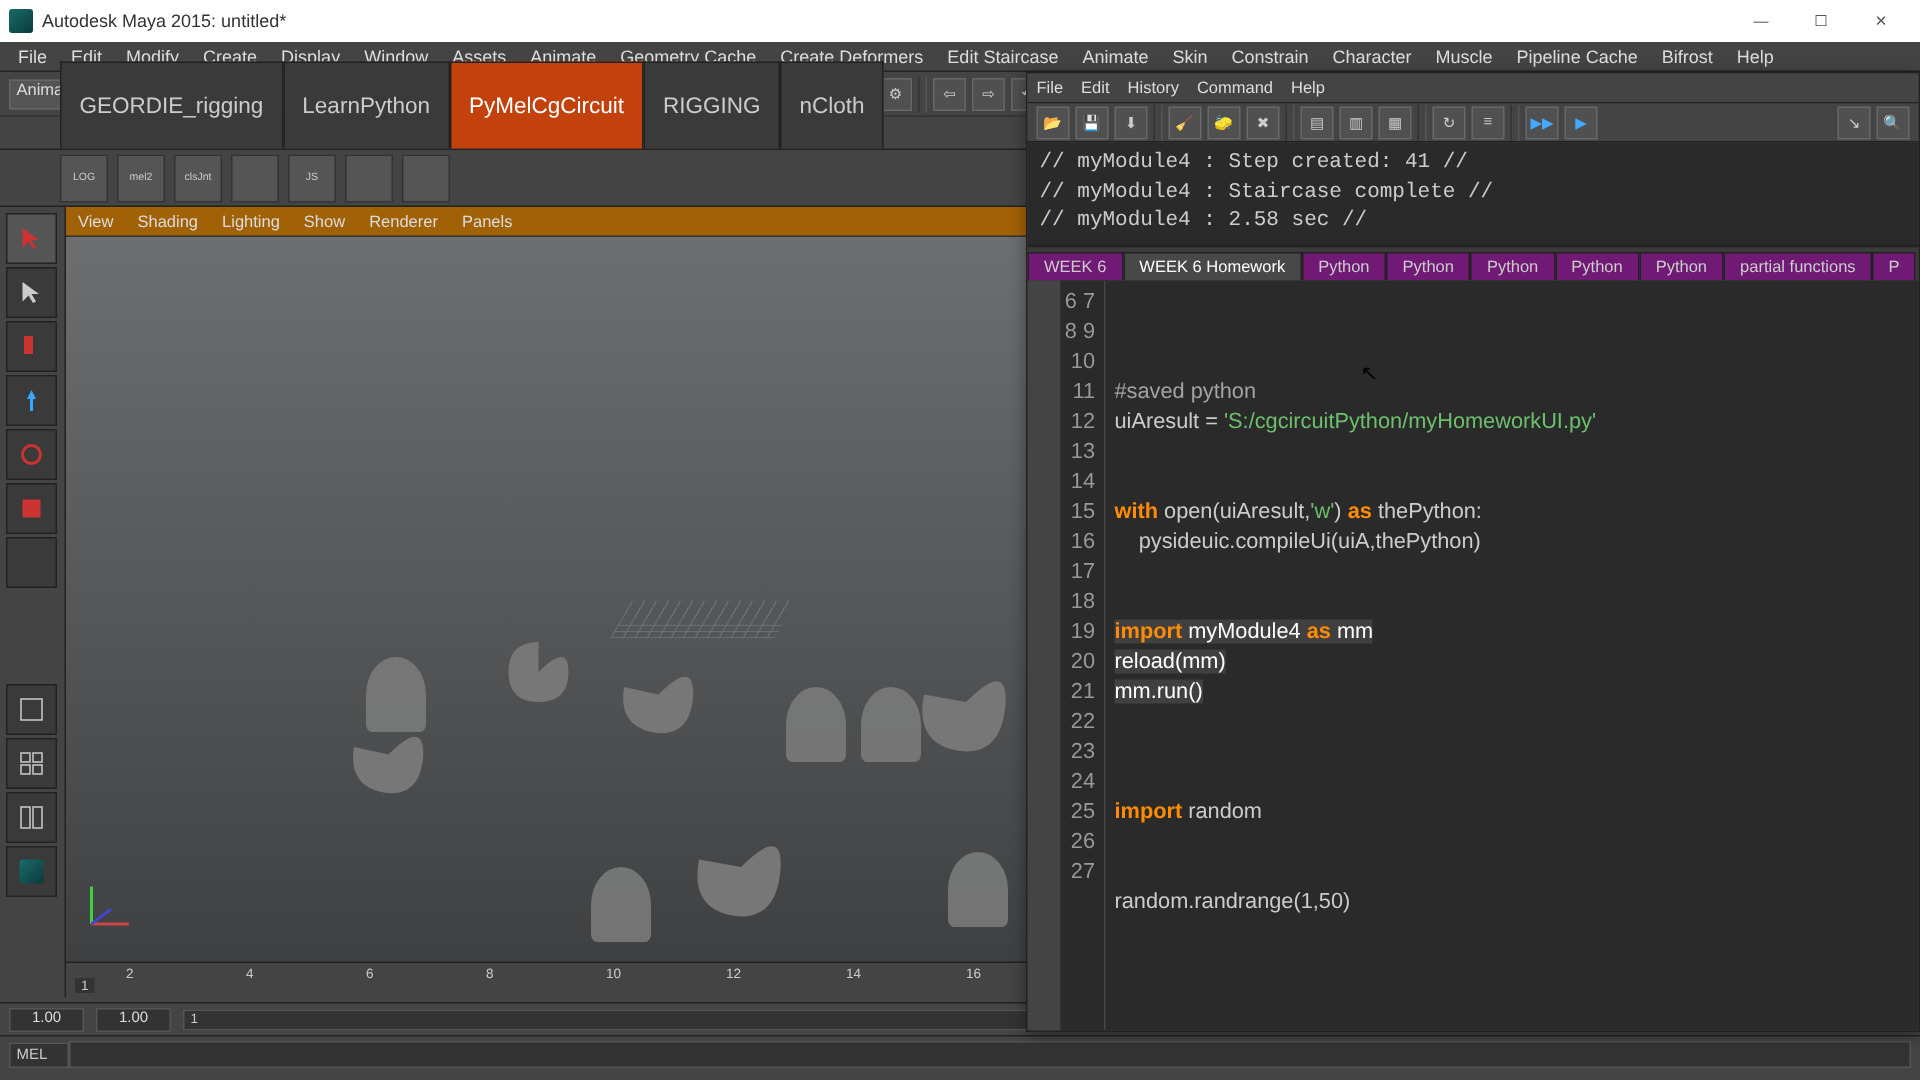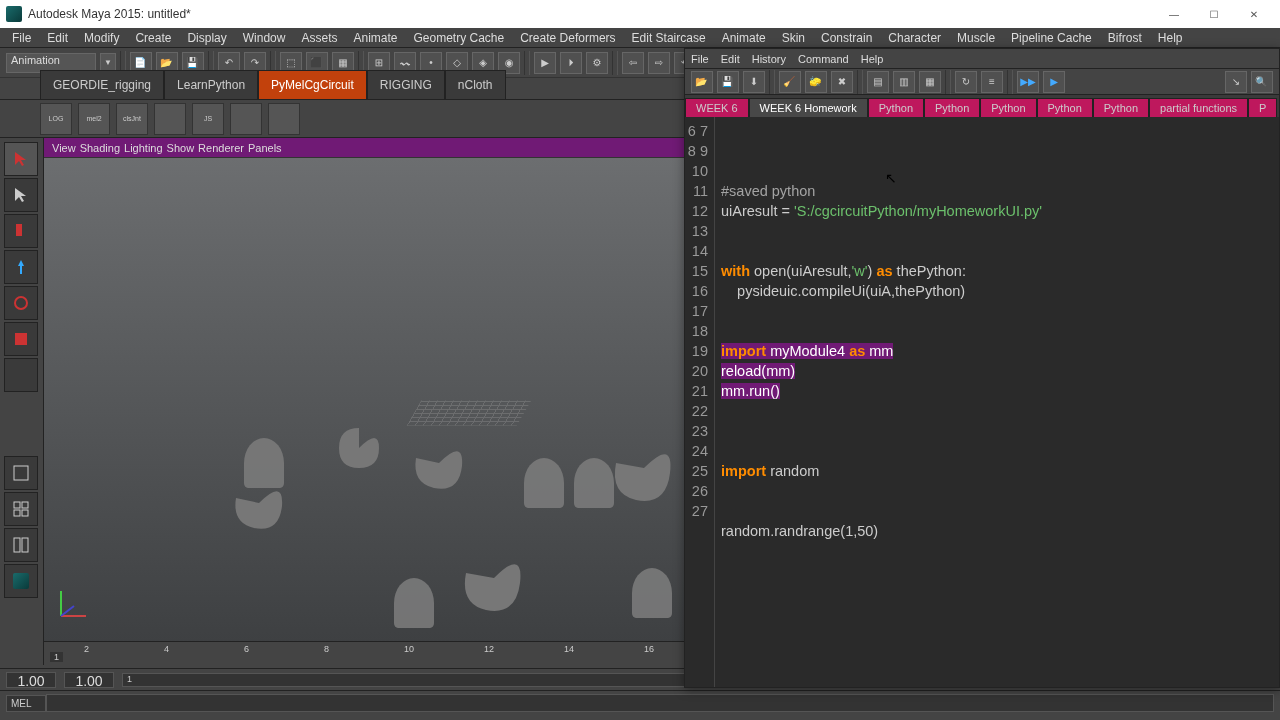--- a/index.html
+++ b/index.html
@@ -8,59 +8,59 @@
 .titlebar .spacer { flex:1; }
 .titlebar .winbtn { width:40px; height:20px; display:flex; align-items:center; justify-content:center; color:#555; font-size:10px; }
 .menubar { height:20px; background:#444444; display:flex; align-items:center; padding:0 4px; border-bottom:1px solid #222; }
 .menubar .item { font-size:12px; color:#ddd; padding:2px 8px; cursor:default; }
 .toolbar-row { height:30px; background:#444; display:flex; align-items:center; padding:0 6px; gap:4px; border-bottom:1px solid #333; }
 .mode-select { width:90px; height:20px; background:#555; border:1px solid #666; color:#ddd; font-size:11px; padding-left:4px; }
 .dd-arrow { width:16px; height:20px; background:#555; border:1px solid #666; display:flex; align-items:center; justify-content:center; color:#ccc; font-size:8px; }
 .tb-ico { width:22px; height:22px; background:#505050; border:1px solid #666; display:flex; align-items:center; justify-content:center; color:#ccc; font-size:10px; }
 .sep { width:6px; height:24px; border-left:1px solid #333; border-right:1px solid #555; }
 .shelftabs { height:22px; background:#444; display:flex; align-items:flex-end; padding-left:40px; gap:0; border-bottom:1px solid #222; }
-.shelftab { font-size:12px; color:#ccc; padding:7px 12px; background:#3a3a3a; border:1px solid #222; border-bottom:none; }
+.shelftab { font-size:15px; color:#ccc; padding:20px 12px; background:#3a3a3a; border:1px solid #222; border-bottom:none; }
 .shelftab.active { background:#c2410c; color:#fff; }
 .shelfrow { height:38px; background:#444; display:flex; align-items:center; padding-left:40px; gap:6px; border-bottom:1px solid #222; }
 .shelfbtn { width:32px; height:32px; background:#555; border:1px solid #333; display:flex; flex-direction:column; align-items:center; justify-content:center; font-size:7px; color:#ccc; }
 .main { position:absolute; top:138px; left:0; right:0; bottom:55px; display:flex; }
 .toolbox { width:44px; background:#444; display:flex; flex-direction:column; gap:2px; padding:4px; border-right:1px solid #222; }
 .tool { width:34px; height:34px; background:#3a3a3a; border:1px solid #222; display:flex; align-items:center; justify-content:center; position:relative; }
 .tool.sel { background:#555; }
 .viewport-wrap { flex:1; background:#444; display:flex; flex-direction:column; min-width:0; }
-.vp-menu { height:20px; background:#701a75; display:flex; align-items:center; padding:0 8px; gap:4px; border-bottom:1px solid #333; }
+.vp-menu { height:20px; background:#a16207; display:flex; align-items:center; padding:0 8px; gap:16px; border-bottom:1px solid #333; }
 .vp-menu span { font-size:11px; color:#ddd; }
 .viewport { flex:1; background:linear-gradient(#6c6e70,#3e4042); position:relative; overflow:hidden; }
 .axis { position:absolute; bottom:20px; left:12px; width:40px; height:40px; }
 .timeline { height:24px; background:#444; border-top:1px solid #222; position:relative; }
 .tick { position:absolute; top:2px; font-size:9px; color:#ccc; }
 .range-row { position:absolute; bottom:30px; left:0; right:0; height:22px; background:#444; display:flex; align-items:center; padding:0 6px; gap:8px; border-top:1px solid #222; }
-.range-in { width:50px; height:16px; background:#333; border:1px solid #555; color:#ddd; font-size:14px; text-align:center; }
+.range-in { width:50px; height:16px; background:#333; border:1px solid #555; color:#ddd; font-size:10px; text-align:center; }
 .cmdline-row { position:absolute; bottom:8px; left:0; right:0; height:22px; background:#444; display:flex; align-items:flex-end; padding:0 6px; border-top:1px solid #222; }
 .cmd-label { width:40px; font-size:10px; color:#ccc; background:#333; border:1px solid #555; padding:2px 4px; }
 .cmd-in { flex:1; height:18px; background:#333; border:1px solid #555; padding:0 4px; color:#ddd; font-size:11px; }
 
 
 .script-editor { position:absolute; top:48px; left:684px; width:596px; height:640px; background:#444; border:1px solid #222; display:flex; flex-direction:column; box-shadow:0 2px 10px rgba(0,0,0,.4); }
 .se-title { height:24px; background:#fff; display:flex; align-items:center; padding:0 6px; font-size:12px; color:#333; }
 .se-menu { height:20px; background:#444; display:flex; align-items:center; padding:0 6px; gap:12px; border-bottom:1px solid #222; }
 .se-menu span { font-size:11px; color:#ddd; }
 .se-row { height:26px; background:#444; display:flex; align-items:center; padding:0 6px; gap:4px; border-bottom:1px solid #222; }
 .se-row .spacer { flex:1; }
 .se-output { height:70px; background:#2a2a2a; font-family:"Courier New",monospace; font-size:14px; color:#ccc; padding:4px 8px; overflow:hidden; line-height:1.4; border-bottom:2px solid #222; white-space:pre; }
 .se-tabs { height:22px; background:#3a3a3a; display:flex; align-items:flex-end; overflow:hidden; }
-.se-tab { font-size:11px; color:#ccc; padding:3px 10px; background:#be185d; border:1px solid #222; border-bottom:none; white-space:nowrap; }
+.se-tab { font-size:11px; color:#ccc; padding:3px 10px; background:#701a75; border:1px solid #222; border-bottom:none; white-space:nowrap; }
 .se-tab.active { background:#484848; color:#fff; }
-.se-code { flex:1; background:#2a2a2a; font-family:"Courier New",monospace; font-size:14.5px; color:#ccc; display:flex; overflow:hidden; line-height:1.38; }
+.se-code { flex:1; background:#2a2a2a; font-family:"Courier New",monospace; font-size:14.5px; color:#ccc; display:flex; overflow:hidden; line-height:1.38;margin-left:22px; }
 .gutter { width:30px; background:#2a2a2a; color:#999; text-align:right; padding:4px 6px 4px 0; border-right:1px solid #444; }
 .codebody { flex:1; padding:4px 6px; white-space:pre; position:relative; }
 .kw { color:#ff8c00; font-weight:bold; }
 .str { color:#6cc06c; }
 .cmt { color:#a3a3a3; }
-.hl { background:#701a75; color:#fff;text-align:right; }
+.hl { background:#404040; color:#fff;text-align:right; }
 .cursor-ptr { position:absolute; left:170px; top:52px; font-size:14px; color:#000; pointer-events:none; }
 
 
 .obj { position:absolute; background:#7a7a7a; border-radius:50% 50% 10% 10%; opacity:.9; }
 .spiral { position:absolute; }
 .grid-plane { position:absolute; left:370px; top:230px; width:110px; height:50px; background:repeating-linear-gradient(0deg,#999 0,#999 1px,transparent 1px,transparent 8px),repeating-linear-gradient(90deg,#999 0,#999 1px,transparent 1px,transparent 8px); transform:skewX(-30deg) scaleY(.5); opacity:.35; }
 .maya-ico { width:16px; height:16px; background:linear-gradient(135deg,#1a6b6b,#0a3a3a); border-radius:2px; margin-right:6px; display:inline-block; }
 </style>
 </head>
 <body>
@@ -296,20 +296,23 @@
     <div class="sep"></div>
     <div class="tb-ico">↻</div>
     <div class="tb-ico">≡</div>
     <div class="sep"></div>
     <div class="tb-ico" style="color:#4af">▶▶</div>
     <div class="tb-ico" style="color:#4af">▶</div>
     <div class="spacer"></div>
     <div class="tb-ico">↘</div>
     <div class="tb-ico">🔍</div>
   </div>
+  <div class="se-output" id="seout">// myModule4 : Step created: 41 //
+// myModule4 : Staircase complete //
+// myModule4 : 2.58 sec //</div>
   <div class="se-tabs" id="setabs">
       <div class="se-tab">WEEK 6</div>
       <div class="se-tab active">WEEK 6 Homework</div>
       <div class="se-tab">Python</div>
       <div class="se-tab">Python</div>
       <div class="se-tab">Python</div>
       <div class="se-tab">Python</div>
       <div class="se-tab">Python</div>
       <div class="se-tab">partial functions</div>
       <div class="se-tab">P</div>

